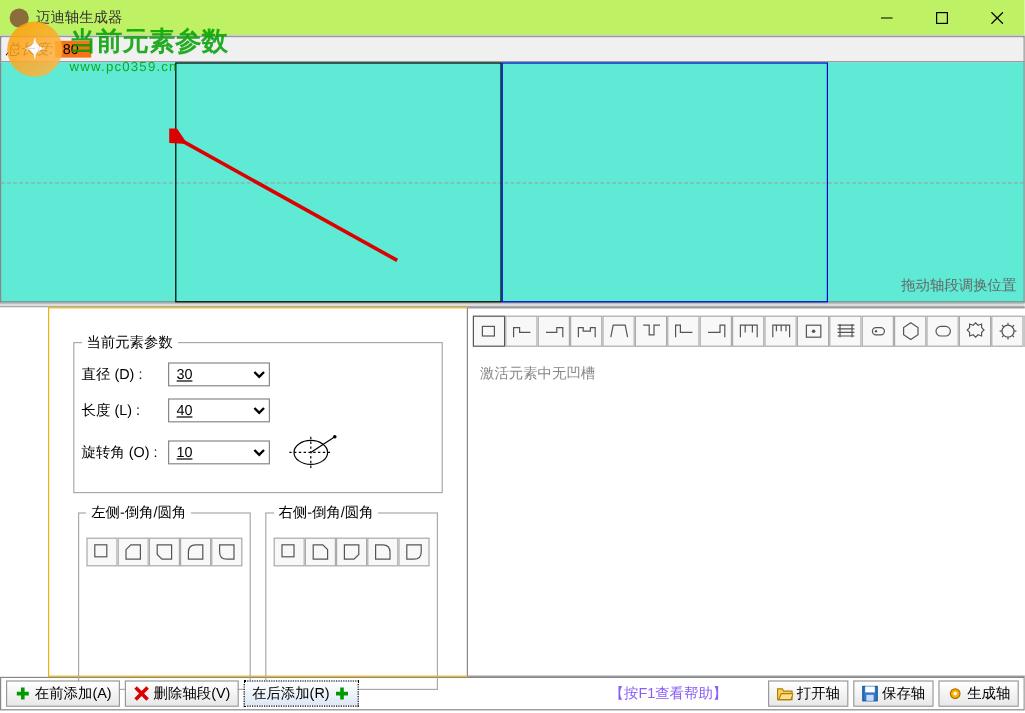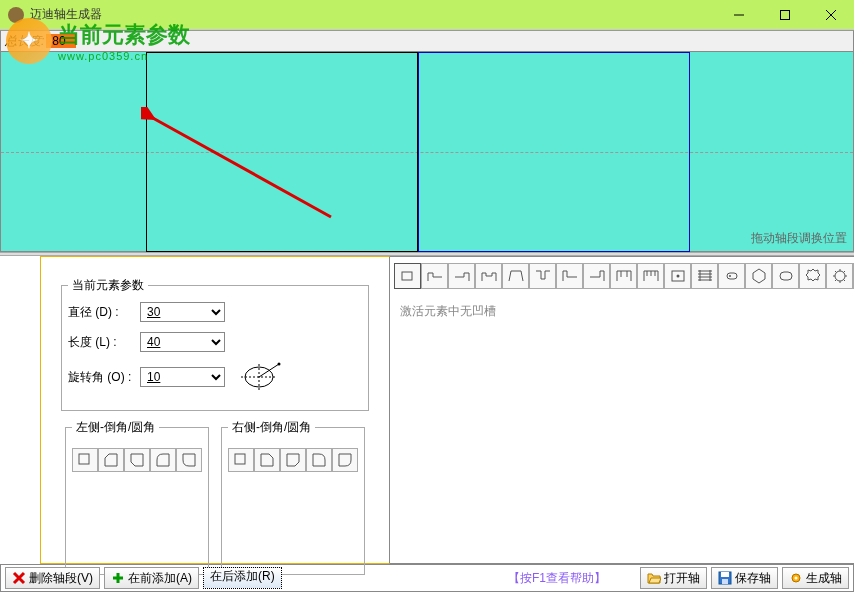--- a/index.html
+++ b/index.html
@@ -44,21 +44,21 @@
 .corner-btn { width:26px; height:24px; border:1px solid #aaa; display:flex; align-items:center; justify-content:center; cursor:pointer; background:#f8f8f8; }
 
 .rpanel { flex:1; border:1px solid #888; border-left:none; }
 .shape-toolbar { display:flex; padding:6px 4px; gap:0; flex-wrap:nowrap; }
 .shape-btn { width:27px; height:26px; border:1px solid #aaa; display:flex; align-items:center; justify-content:center; cursor:pointer; background:#f8f8f8; flex-shrink:0; }
 .shape-btn:first-child { border:1px solid #555; }
 .msg { padding: 8px 10px; color:#888; }
 
 .bottombar { height:28px; border:1px solid #888; border-top:1px solid #888; display:flex; align-items:center; padding:2px 4px; gap:4px; }
 .btn { height:22px; padding:0 6px; border:1px solid #999; background:linear-gradient(#fff,#e8e8e8); display:flex; align-items:center; gap:3px; cursor:pointer; }
-.btn.selected { border:1px dotted #000; background:linear-gradient(#fff,#dde8f5);flex-direction:column; }
+.btn.selected { border:1px dotted #000; background:linear-gradient(#fff,#dde8f5); }
 .spacer { flex:1; }
 .help { color:#8b5cf6; margin-right:30px; }
 .ico { width:14px; height:14px; display:inline-block; }
 </style>
 </head>
 <body>
 
 <div class="titlebar">
   <span class="titlebar-icon"></span>
   <span class="titlebar-text">迈迪轴生成器</span>
@@ -303,29 +303,29 @@
           </svg>
         </div>
     </div>
     <div class="msg">激活元素中无凹槽</div>
   </div>
 </div>
 
 <div class="bottombar">
   <div class="btn">
     <svg class="ico" viewBox="0 0 14 14">
+        <path d="M7 2 L7 12 M2 7 L12 7" stroke="#090" stroke-width="3"></path>
+      </svg>
+    <span>在前添加(A)</span>
+  </div>
+  <div class="btn">
+    <svg class="ico" viewBox="0 0 14 14">
         <path d="M2 2 L12 12 M12 2 L2 12" stroke="#d00" stroke-width="3"></path>
       </svg>
     <span>删除轴段(V)</span>
-  </div>
-  <div class="btn">
-    <svg class="ico" viewBox="0 0 14 14">
-        <path d="M7 2 L7 12 M2 7 L12 7" stroke="#090" stroke-width="3"></path>
-      </svg>
-    <span>在前添加(A)</span>
   </div>
   <div class="btn selected">
     <span>在后添加(R)</span>
     <svg class="ico" viewBox="0 0 14 14">
         <path d="M7 2 L7 12 M2 7 L12 7" stroke="#090" stroke-width="3"></path>
       </svg>
   </div>
   <div class="spacer"></div>
   <span class="help">【按F1查看帮助】</span>
   <div class="btn">

